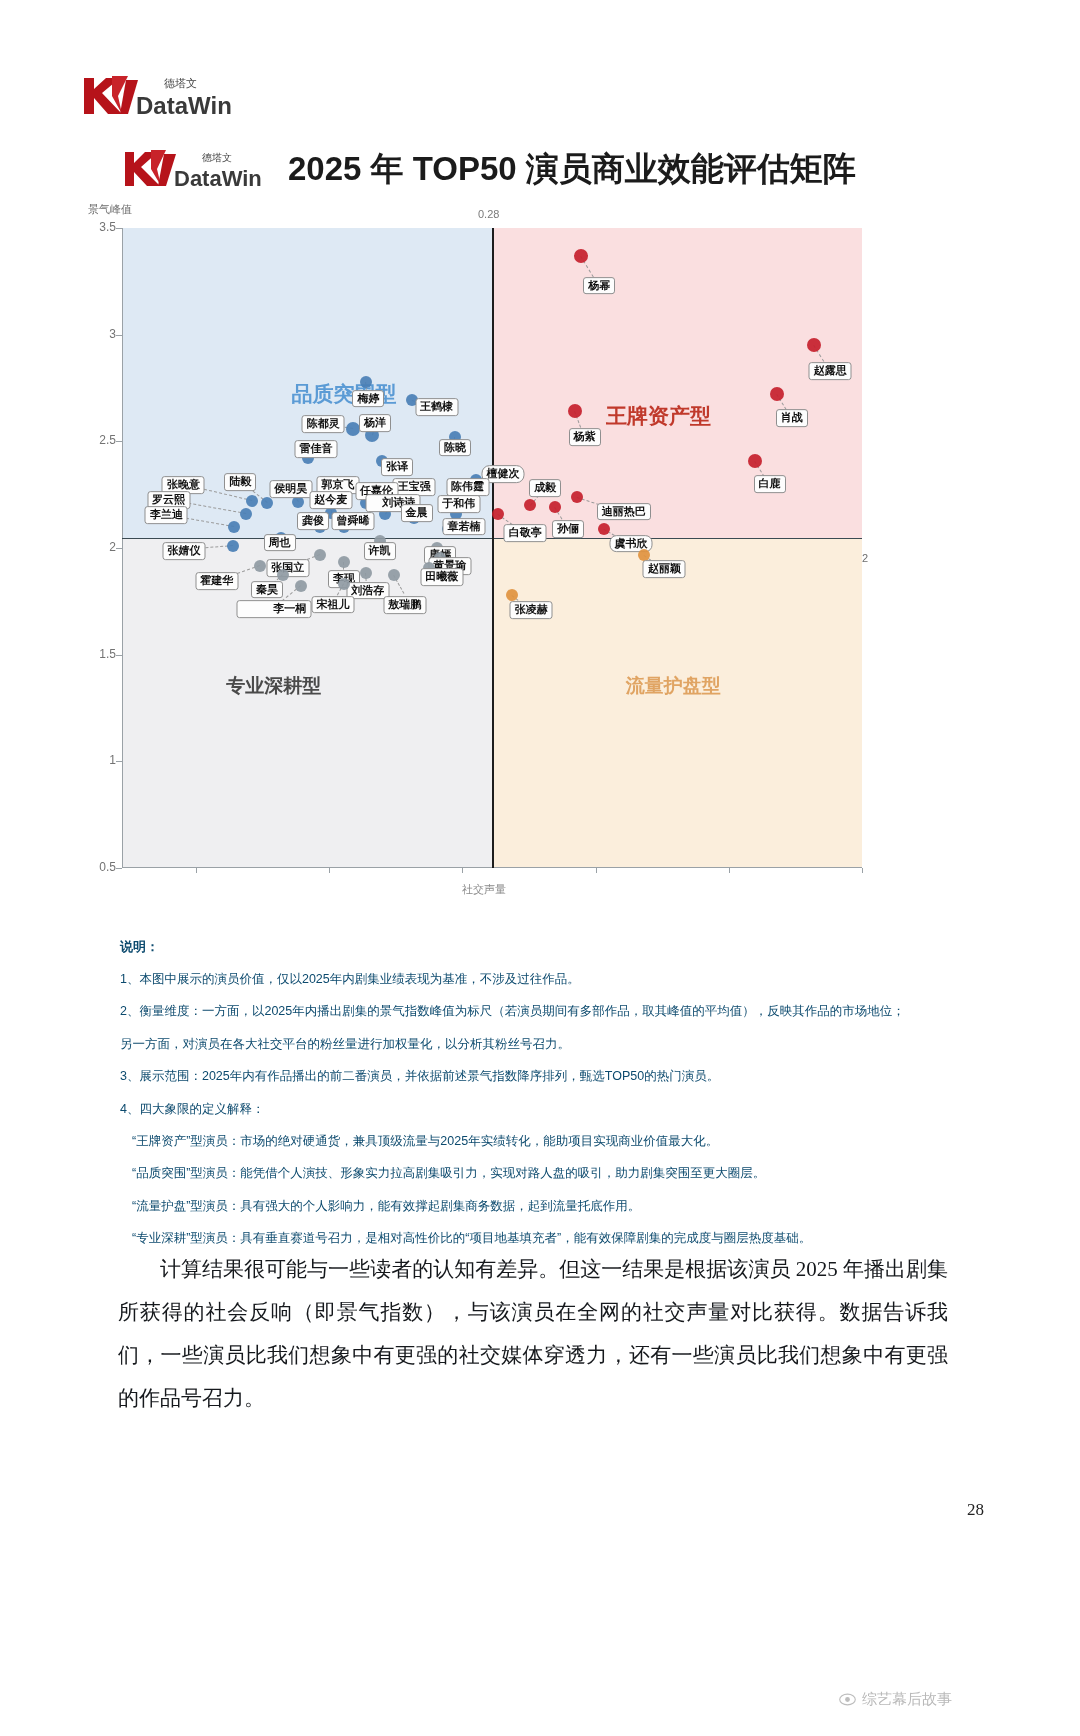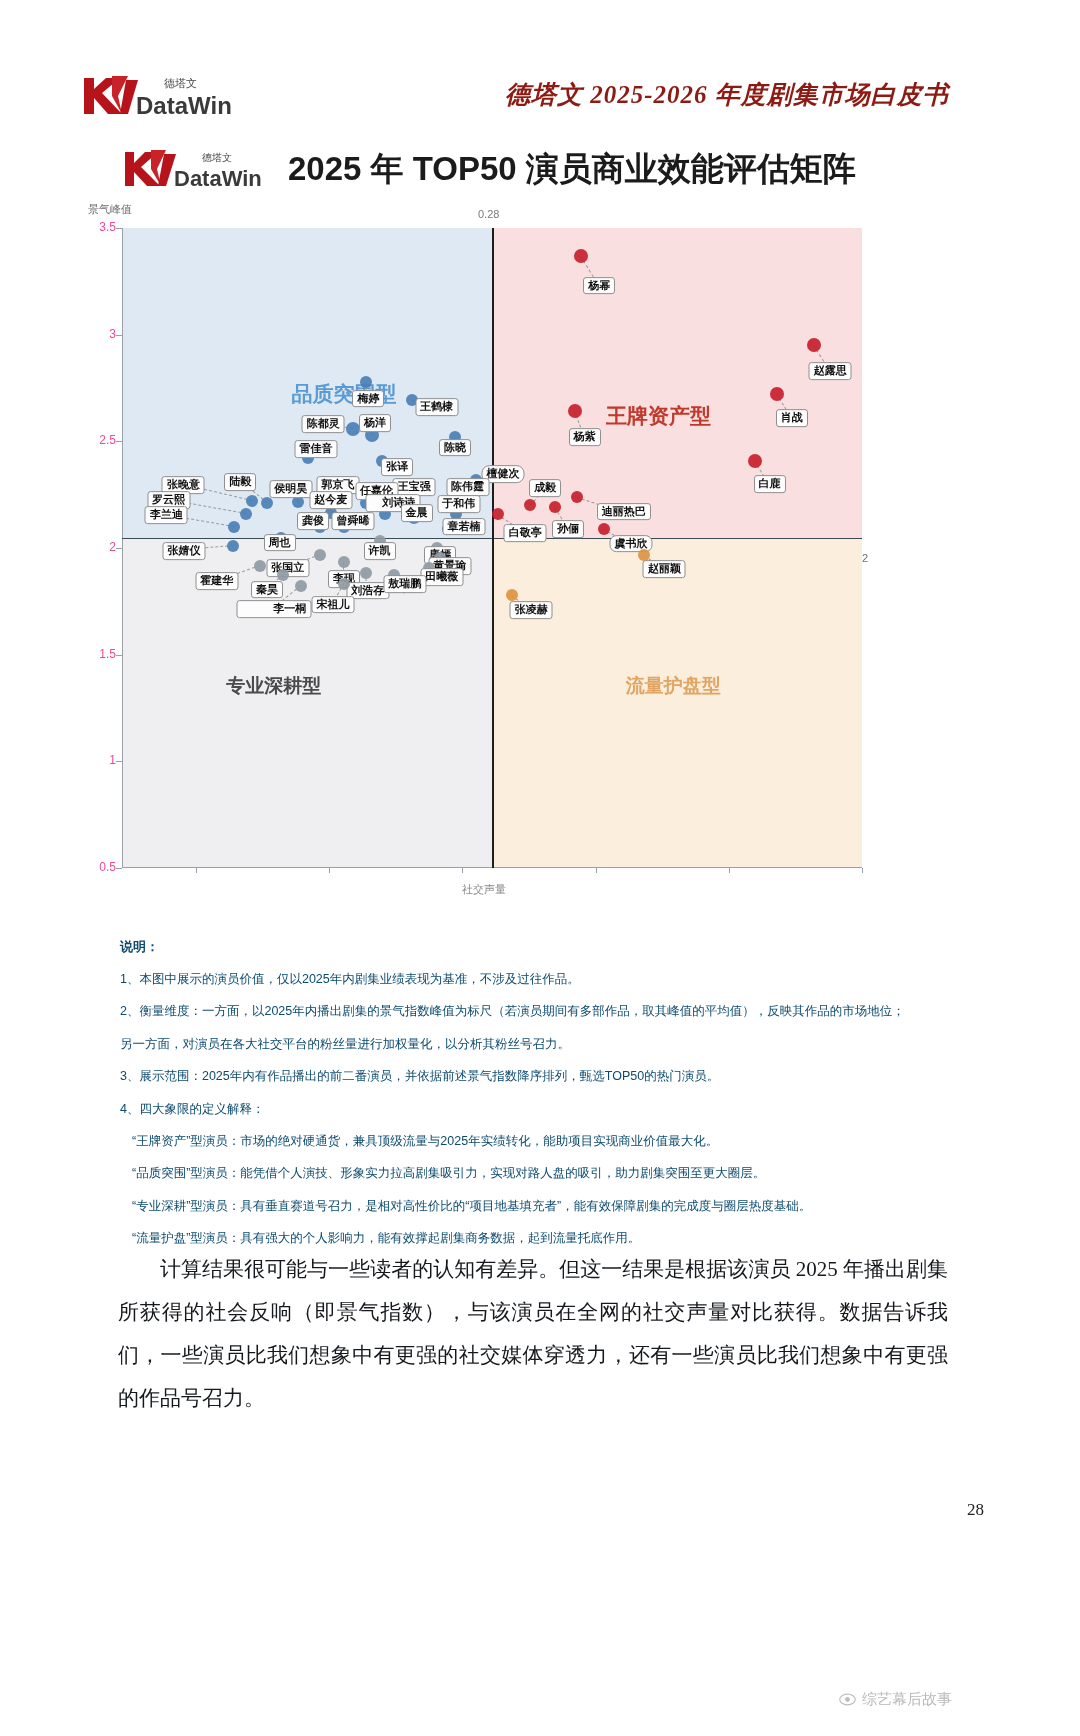--- a/index.html
+++ b/index.html
@@ -41,21 +41,21 @@
   .quad-tl{left:0;top:0;width:50%;height:48.4%;background:#dee9f4;}
   .quad-tr{left:50%;top:0;width:50%;height:48.4%;background:#fadfe0;}
   .quad-bl{left:0;top:48.4%;width:50%;height:51.6%;background:#efeff1;}
   .quad-br{left:50%;top:48.4%;width:50%;height:51.6%;background:#fbeedc;}
 
   .axis-v{position:absolute;left:50%;top:0;width:1.5px;height:100%;background:#1d1d1d;}
   .axis-h{position:absolute;left:0;top:48.4%;width:100%;height:1.5px;background:#3a4a52;}
   .axis-left{position:absolute;left:0;top:0;width:1px;height:100%;background:#9aa1a6;}
   .axis-bottom{position:absolute;left:0;bottom:0;width:100%;height:1.2px;background:#9aa1a6;}
 
-  .ytick{position:absolute;left:-30px;font-size:12px;color:#ec4899;width:24px;text-align:right;}
+  .ytick{position:absolute;left:-30px;font-size:12px;color:#737373;width:24px;text-align:right;}
   .ytick-mark{position:absolute;left:-6px;width:6px;height:1px;background:#9aa1a6;}
   .xtick-mark{position:absolute;bottom:-5px;width:1px;height:5px;background:#9aa1a6;}
 
   .quad-name{position:absolute;font-weight:bold;white-space:nowrap;}
   .qn-tl{font-size:21px;color:#5b9bd5;}
   .qn-tr{font-size:21px;color:#c0392b;}
   .qn-bl{font-size:19px;color:#4a4a4a;}
   .qn-br{font-size:19px;color:#e0a463;}
 
   .dot{position:absolute;border-radius:50%;transform:translate(-50%,-50%);}
@@ -100,21 +100,20 @@
     <svg width="170" height="52" viewBox="0 0 170 52" xmlns="http://www.w3.org/2000/svg">
       <g>
         <path d="M6 8 L6 44 L16 44 L16 28 L30 44 L44 44 L24 23 L42 8 L28 8 L16 19 L16 8 Z" fill="#b6131a"></path>
         <path d="M34 6 L50 6 L40 26 L44 44 L34 26 Z" fill="#c8232a"></path>
         <path d="M48 10 L60 10 L50 44 L42 44 Z" fill="#b6131a"></path>
       </g>
       <text x="86" y="17" font-family="DejaVu Sans, sans-serif" font-size="11" fill="#444">德塔文</text>
       <text x="58" y="44" font-family="Liberation Sans, sans-serif" font-size="24" font-weight="bold" fill="#3a3a3a">DataWin</text>
     </svg>
   </div>
-  <div class="header-title">德塔文 2025-2026 年度剧集市场白皮书</div>
 </div>
 
 <div class="chart-block">
 
   <div class="chart-title-row">
     <div class="chart-logo">
       <svg width="160" height="46" viewBox="0 0 160 46" xmlns="http://www.w3.org/2000/svg">
         <path d="M5 6 L5 40 L14 40 L14 26 L27 40 L40 40 L21 21 L38 6 L25 6 L14 17 L14 6 Z" fill="#b6131a"></path>
         <path d="M31 4 L46 4 L37 23 L41 40 L31 23 Z" fill="#c8232a"></path>
         <path d="M44 8 L56 8 L46 40 L38 40 Z" fill="#b6131a"></path>
@@ -300,42 +299,42 @@
         <div class="dot" title="霍建华" style="left: 137.64px; top: 338.133px; width: 12px; height: 12px; background: rgb(143, 154, 163); opacity: 0.92;"></div>
         <div class="lbl" style="left: 94.72px; top: 353.067px;">霍建华</div>
         <div class="lead" style="left: 161.32px; top: 346.667px; width: 22.0917px; transform: rotate(137.47deg);"></div>
         <div class="dot" title="秦昊" style="left: 161.32px; top: 346.667px; width: 12px; height: 12px; background: rgb(143, 154, 163); opacity: 0.92;"></div>
         <div class="lbl" style="left: 145.04px; top: 361.6px;">秦昊</div>
         <div class="lead" style="left: 244.2px; top: 344.533px; width: 18.1936px; transform: rotate(85.334deg);"></div>
         <div class="dot" title="刘浩存" style="left: 244.2px; top: 344.533px; width: 12px; height: 12px; background: rgb(143, 154, 163); opacity: 0.92;"></div>
         <div class="lbl" style="left: 245.68px; top: 362.667px;">刘浩存</div>
         <div class="lead" style="left: 272.32px; top: 346.667px; width: 20.8841px; transform: rotate(60.2597deg);"></div>
         <div class="dot" title="敖瑞鹏" style="left: 272.32px; top: 346.667px; width: 12px; height: 12px; background: rgb(143, 154, 163); opacity: 0.92;"></div>
-        <div class="lbl" style="left: 282.68px; top: 356px; text-align: center;">敖瑞鹏</div>
+        <div class="lbl" style="left: 282.68px; top: 377px; text-align: center;">敖瑞鹏</div>
         <div class="lead" style="left: 222px; top: 356.267px; width: 23.1073px; transform: rotate(118.709deg);"></div>
         <div class="dot" title="宋祖儿" style="left: 222px; top: 356.267px; width: 12px; height: 12px; background: rgb(143, 154, 163); opacity: 0.92;"></div>
         <div class="lbl" style="left: 210.9px; top: 376.533px;">宋祖儿</div>
         <div class="lead" style="left: 179.08px; top: 358.4px; width: 35.3755px; transform: rotate(140.713deg);"></div>
         <div class="dot" title="李一桐" style="left: 179.08px; top: 358.4px; width: 12px; height: 12px; background: rgb(143, 154, 163); opacity: 0.92;"></div>
         <div class="lbl" style="left: 151.7px; top: 380.8px; padding-left: 36px;">李一桐</div>
       </div>
   </div>
 </div>
 
 <div class="notes">
   <div class="notes-title">说明：</div>
   <div class="note-line">1、本图中展示的演员价值，仅以2025年内剧集业绩表现为基准，不涉及过往作品。</div>
   <div class="note-line">2、衡量维度：一方面，以2025年内播出剧集的景气指数峰值为标尺（若演员期间有多部作品，取其峰值的平均值），反映其作品的市场地位；</div>
   <div class="note-indent">另一方面，对演员在各大社交平台的粉丝量进行加权量化，以分析其粉丝号召力。</div>
   <div class="note-line">3、展示范围：2025年内有作品播出的前二番演员，并依据前述景气指数降序排列，甄选TOP50的热门演员。</div>
   <div class="note-line">4、四大象限的定义解释：</div>
   <div class="note-def">“王牌资产”型演员：市场的绝对硬通货，兼具顶级流量与2025年实绩转化，能助项目实现商业价值最大化。</div>
   <div class="note-def">“品质突围”型演员：能凭借个人演技、形象实力拉高剧集吸引力，实现对路人盘的吸引，助力剧集突围至更大圈层。</div>
+  <div class="note-def">“流量护盘”型演员：具有强大的个人影响力，能有效撑起剧集商务数据，起到流量托底作用。</div>
   <div class="note-def">“专业深耕”型演员：具有垂直赛道号召力，是相对高性价比的“项目地基填充者”，能有效保障剧集的完成度与圈层热度基础。</div>
-  <div class="note-def">“流量护盘”型演员：具有强大的个人影响力，能有效撑起剧集商务数据，起到流量托底作用。</div>
 </div>
 
 <div class="bodytext">
   <p>计算结果很可能与一些读者的认知有差异。但这一结果是根据该演员 2025 年播出剧集所获得的社会反响（即景气指数），与该演员在全网的社交声量对比获得。数据告诉我们，一些演员比我们想象中有更强的社交媒体穿透力，还有一些演员比我们想象中有更强的作品号召力。</p>
 </div>
 
 <div class="page-number">28</div>
 
 <div class="watermark">
   <svg class="wm-eye" viewBox="0 0 24 18">

